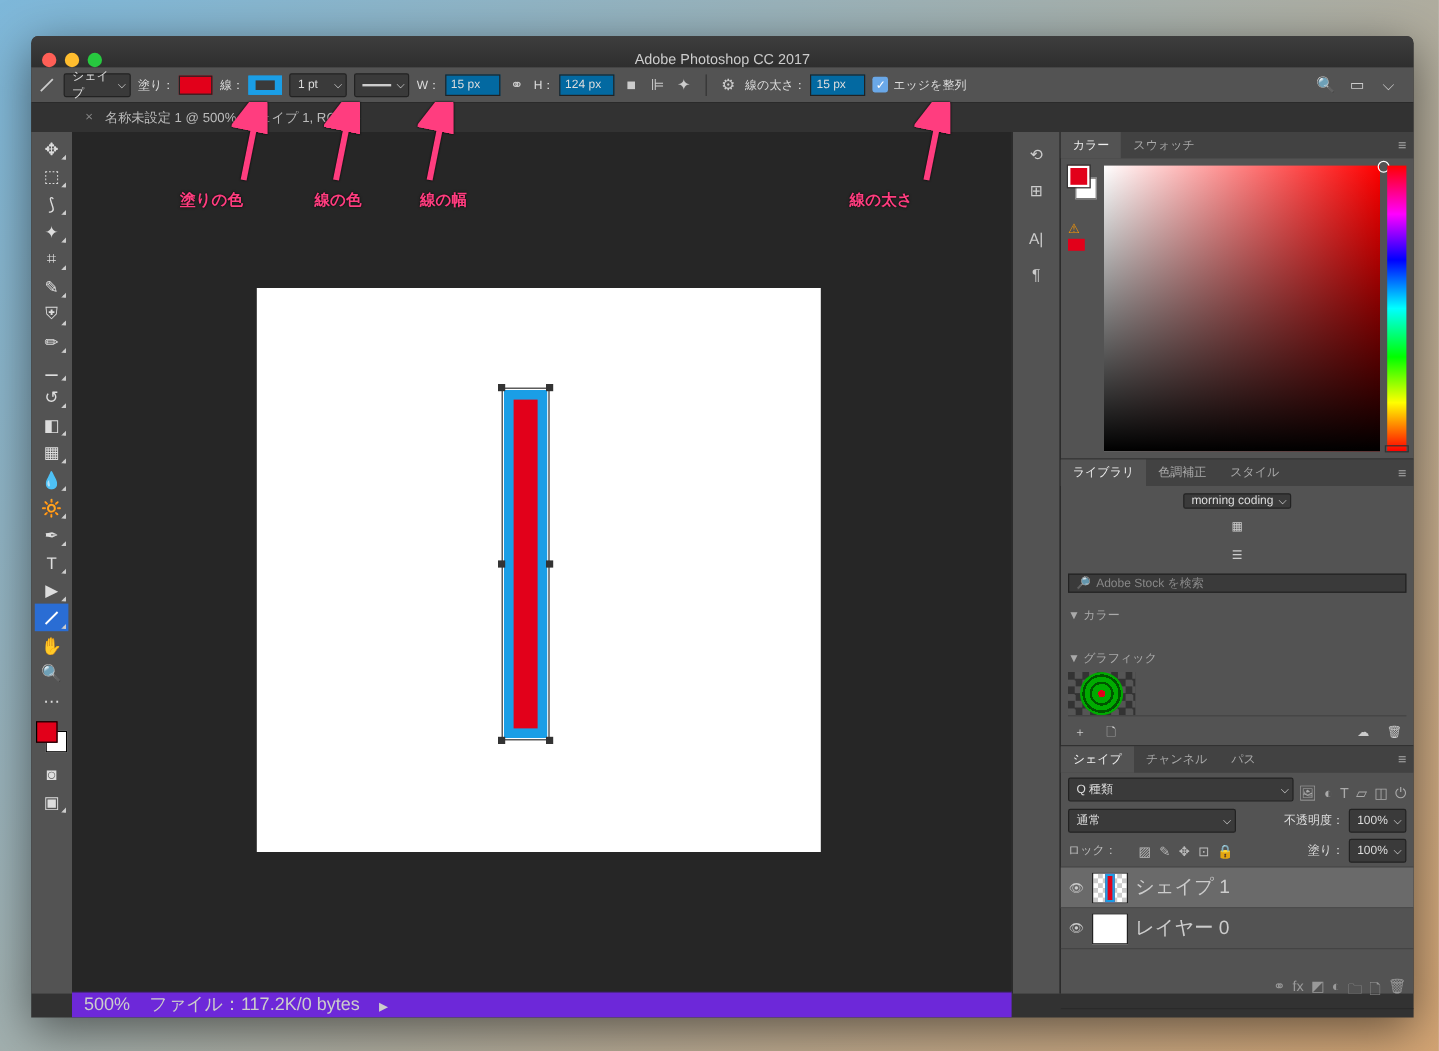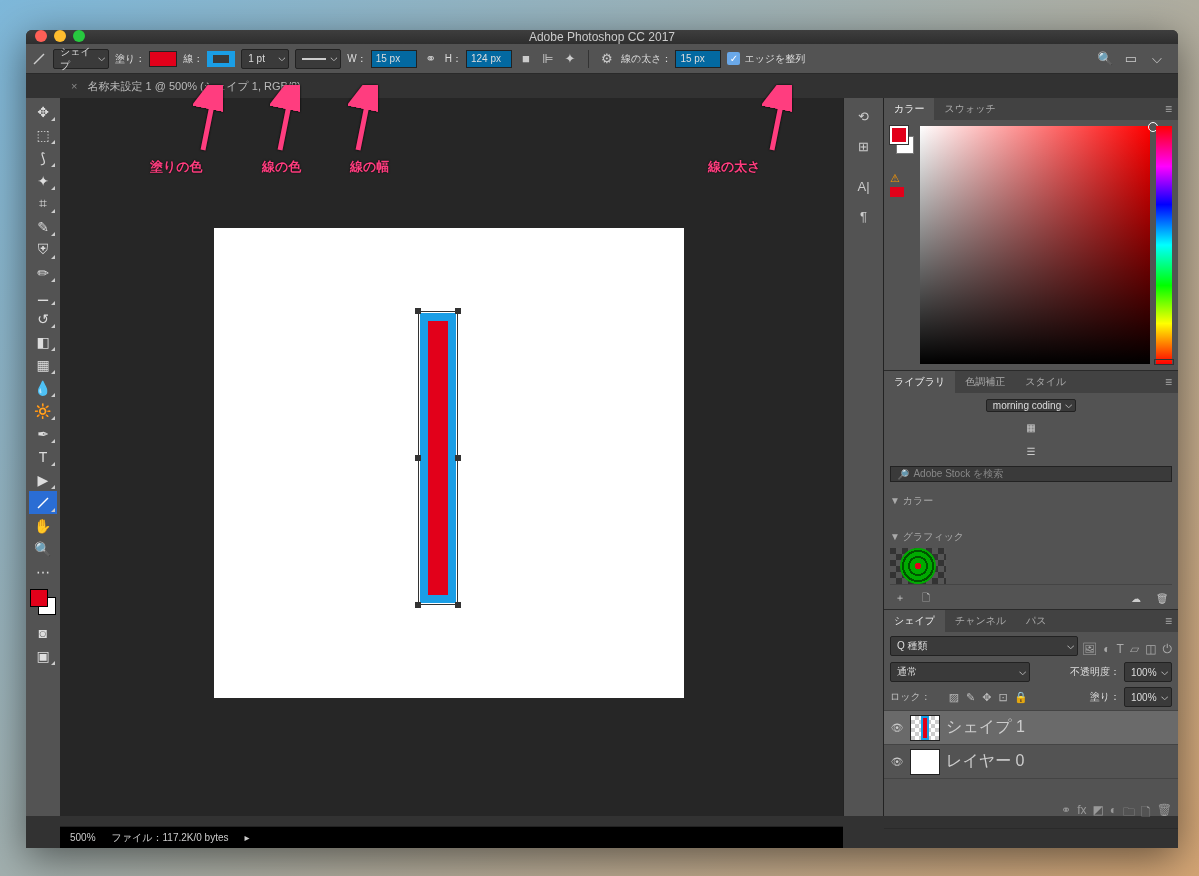--- a/index.html
+++ b/index.html
@@ -1,18 +1,18 @@
 <!DOCTYPE html>
 <html><head>
 <meta charset="utf-8">
 <style>
 * { margin: 0; padding: 0; box-sizing: border-box; font-family: -apple-system, "Helvetica Neue", Arial, sans-serif; }
 body { background: linear-gradient(135deg, #7eb8da 0%, #d4a574 100%); width: 1199px; height: 876px; overflow: hidden; position: relative; }
 .window { position: absolute; left: 26px; top: 30px; width: 1152px; height: 818px; background: #323232; border-radius: 6px 6px 0 0; box-shadow: 0 10px 40px rgba(0,0,0,0.5); overflow: hidden; }
-.titlebar { height: 14px; background: linear-gradient(#3e3e3e,#2e2e2e); display: flex; align-items: flex-start; position: relative; }
+.titlebar { height: 26px; background: linear-gradient(#3e3e3e,#2e2e2e); display: flex; align-items: flex-end; position: relative; }
 .traffic { display: flex; gap: 7px; padding-left: 9px; }
 .tl { width: 12px; height: 12px; border-radius: 50%; }
 .tl.r { background: #ff5f56; } .tl.y { background: #ffbd2e; } .tl.g { background: #27c93f; }
 .title { position: absolute; left: 0; right: 0; text-align: center; color: #ccc; font-size: 12px; }
 .optbar { height: 30px; background: #535353; border-bottom: 1px solid #2a2a2a; display: flex; align-items: center; padding: 0 5px; gap: 6px; }
 .ob-item { display: flex; align-items: center; gap: 4px; color: #ddd; font-size: 10px; }
 .ob-sel { background: #3a3a3a; border: 1px solid #222; color: #ddd; font-size: 10px; height: 20px; padding: 0 14px 0 6px; border-radius: 2px; position: relative; display:flex; align-items:center; }
 .ob-sel::after { content: "⌵"; position: absolute; right: 3px; font-size: 9px; }
 .swatch { width: 28px; height: 16px; border: 1px solid #222; display:inline-block; }
 .swatch.fill { background: #e2001a; }
@@ -78,21 +78,21 @@
 .lay-lock { display:flex; gap:5px; padding:3px 6px; align-items:center; font-size:10px; color:#bbb; border-bottom:1px solid #444; justify-content:space-between; }
 .lay-lock-icons { display:flex; gap:7px; font-size:11px; }
 .layer { display:flex; align-items:center; height:34px; padding:0 6px; gap:6px; border-bottom:1px solid #444; }
 .layer.sel { background:#6a6a6a; }
 .layer .eye { width:14px; text-align:center; color:#ccc; }
 .layer .thumb { width:30px; height:26px; background:#fff; border:1px solid #222; display:flex; align-items:center; justify-content:center; position:relative; }
 .layer .thumb.shape { background-image:repeating-conic-gradient(#ccc 0 25%,#fff 0 50%); background-size:8px 8px; }
 .layer .thumb.shape::after { content:""; width:4px; height:20px; background:#e2001a; border:2px solid #1a9ee6; }
 .layer .name { flex:1; font-size:16px; }
 .lay-foot { display:flex; gap:6px; justify-content:flex-end; padding:4px 6px; color:#999; font-size:12px; margin-top:20px; }
-.status { position:absolute; bottom:0; left:34px; right:335px; height:22px; background:#000000; border-top:1px solid #222; display:flex; align-items:center; padding:0 10px; gap:16px; font-size:10px; color:#ccc; }
+.status { position:absolute; bottom:0; left:34px; right:335px; height:22px; background:#6d28d9; border-top:1px solid #222; display:flex; align-items:center; padding:0 10px; gap:16px; font-size:15px; color:#ccc; }
 .annot { position:absolute; color:#ff3d7f; font-size:13px; font-weight:bold; text-shadow:0 0 2px #000; pointer-events:none; }
 .arrow { position:absolute; pointer-events:none; }
 .arrow svg { filter:drop-shadow(0 0 1px #000); }
 </style>
 </head>
 <body>
 
 <div class="window">
   <div class="titlebar">
     <div class="traffic">

